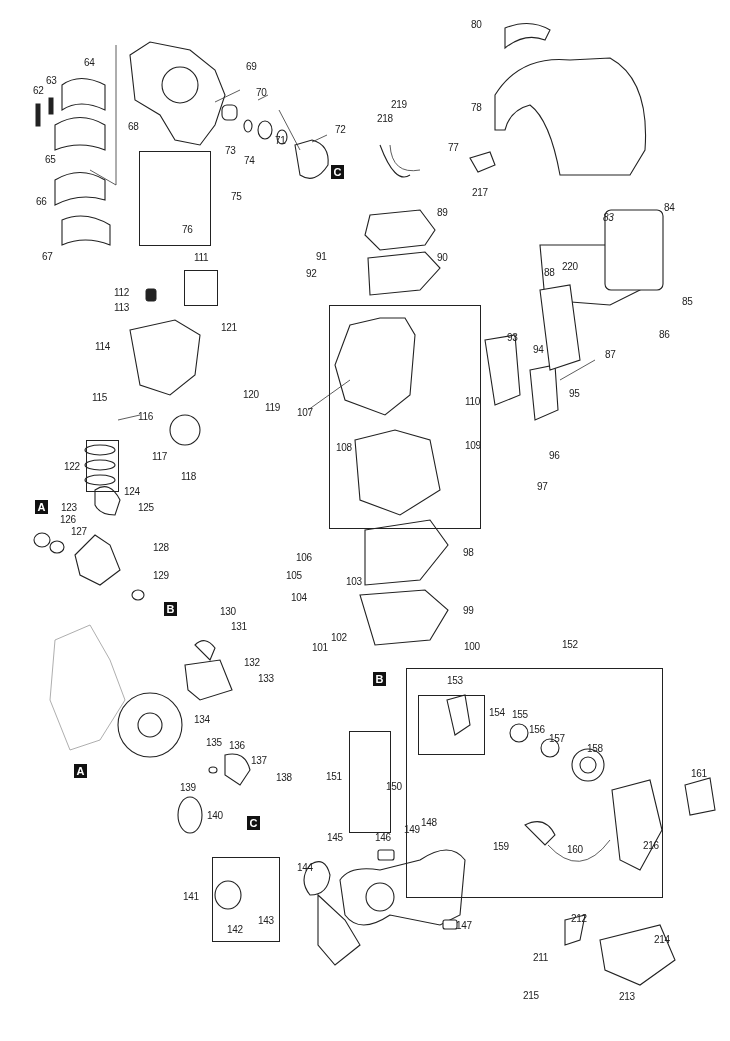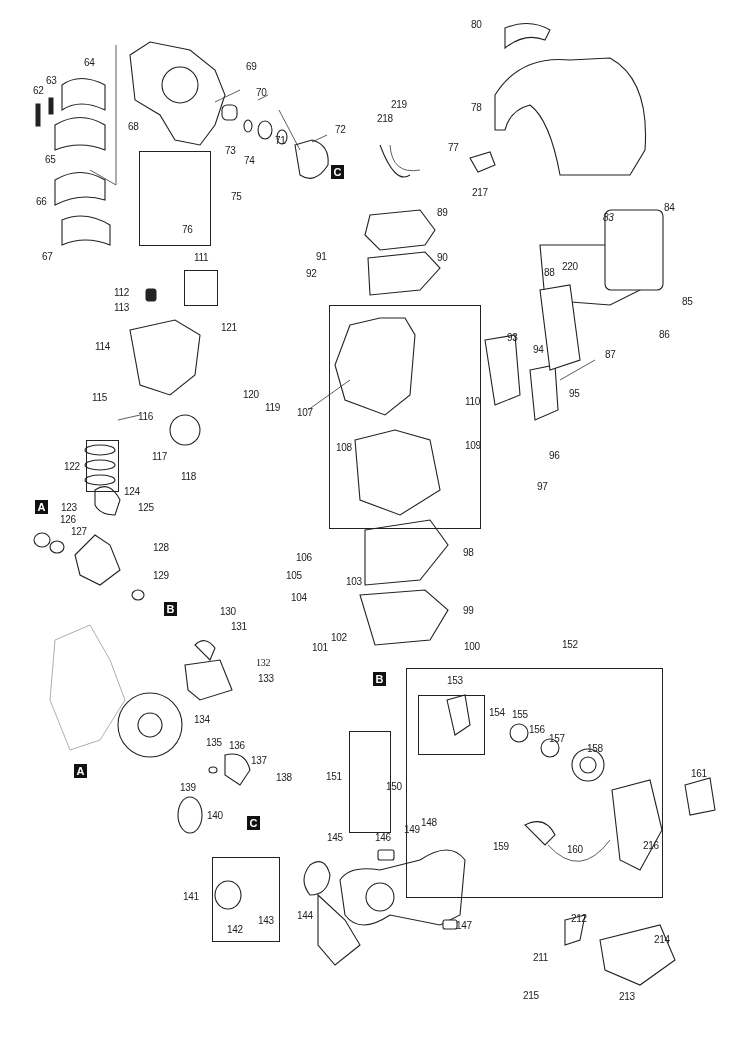--- a/index.html
+++ b/index.html
@@ -194,33 +194,33 @@
 <div class="lbl" style="left:64px;top:462px;">122</div>
 <div class="lbl" style="left:61px;top:503px;">123</div>
 <div class="lbl" style="left:124px;top:487px;">124</div>
 <div class="lbl" style="left:138px;top:503px;">125</div>
 <div class="lbl" style="left:60px;top:515px;">126</div>
 <div class="lbl" style="left:71px;top:527px;">127</div>
 <div class="lbl" style="left:121px;top:543px;margin-left:32px;">128</div>
 <div class="lbl" style="left:153px;top:571px;">129</div>
 <div class="lbl" style="left:220px;top:607px;">130</div>
 <div class="lbl" style="left:231px;top:622px;">131</div>
-<div class="lbl" style="left:256px;top:658px;font-family:Liberation Serif, serif;">132</div>
+<div class="lbl" style="left:244px;top:658px;">132</div>
 <div class="lbl" style="left:258px;top:674px;">133</div>
 <div class="lbl" style="left:194px;top:715px;">134</div>
 <div class="lbl" style="left:206px;top:738px;">135</div>
 <div class="lbl" style="left:229px;top:741px;">136</div>
 <div class="lbl" style="left:251px;top:756px;">137</div>
 <div class="lbl" style="left:276px;top:773px;">138</div>
 <div class="lbl" style="left:180px;top:783px;">139</div>
 <div class="lbl" style="left:207px;top:811px;">140</div>
 <div class="lbl" style="left:183px;top:892px;">141</div>
 <div class="lbl" style="left:227px;top:925px;">142</div>
 <div class="lbl" style="left:258px;top:916px;">143</div>
-<div class="lbl" style="left:297px;top:863px;margin-top:48px;">144</div>
+<div class="lbl" style="left:297px;top:863px;">144</div>
 <div class="lbl" style="left:327px;top:833px;">145</div>
 <div class="lbl" style="left:375px;top:833px;">146</div>
 <div class="lbl" style="left:456px;top:921px;">147</div>
 <div class="lbl" style="left:421px;top:818px;">148</div>
 <div class="lbl" style="left:404px;top:825px;">149</div>
 <div class="lbl" style="left:386px;top:782px;">150</div>
 <div class="lbl" style="left:326px;top:772px;">151</div>
 <div class="lbl" style="left:562px;top:640px;">152</div>
 <div class="lbl" style="left:447px;top:676px;">153</div>
 <div class="lbl" style="left:489px;top:708px;">154</div>

